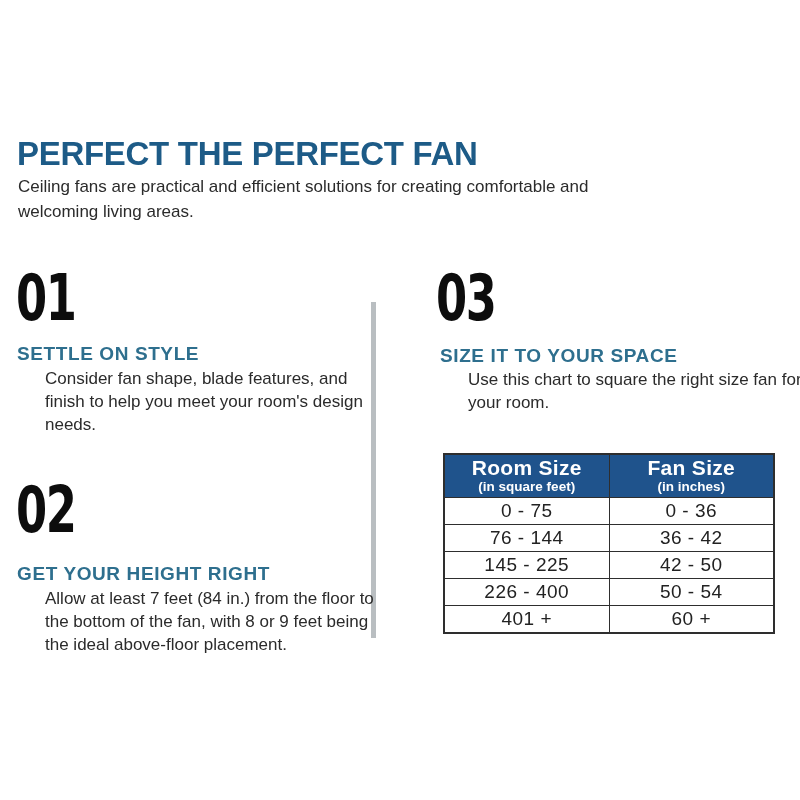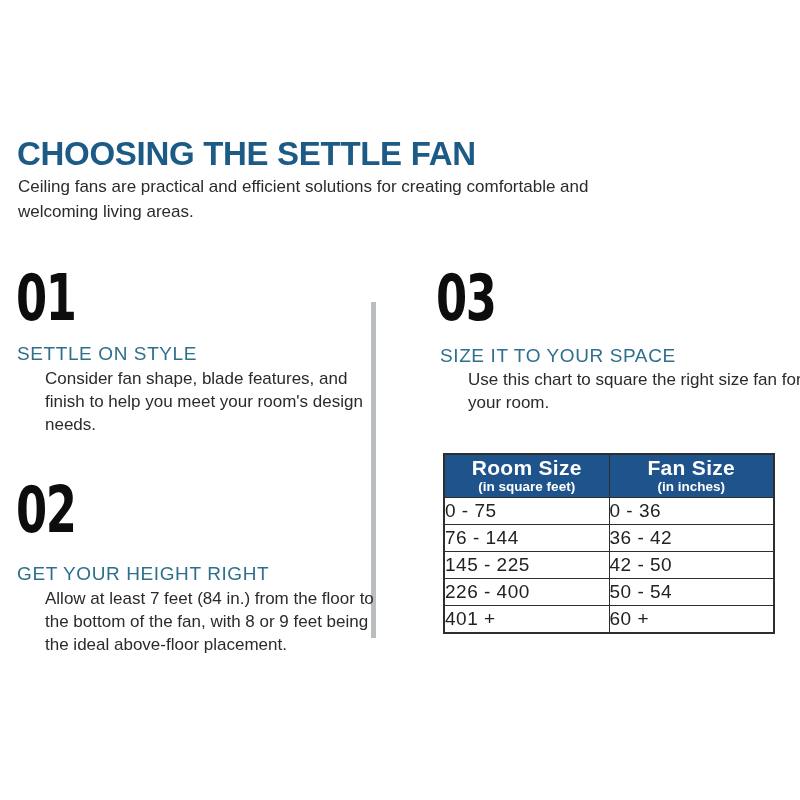--- a/index.html
+++ b/index.html
@@ -23,21 +23,21 @@
     font-size:64px; font-weight:800; line-height:1;
     color:#0d0d0d; letter-spacing:-2px;
     transform:scaleX(0.70); transform-origin:left top;
     white-space:nowrap;
   }
   .num-1 { left:16px;  top:266px; }
   .num-2 { left:16px;  top:478px; }
   .num-3 { left:436px; top:266px; }
   .step-heading {
     position:absolute;
-    font-size:19px; font-weight:normal; letter-spacing:0.6px;
+    font-size:19px; font-weight:bold; letter-spacing:0.6px;
     color:#2e6f8e; white-space:nowrap;
   }
   .head-1 { left:17px;  top:343px; }
   .head-2 { left:17px;  top:563px; }
   .head-3 { left:440px; top:345px; }
   .step-body {
     position:absolute;
     font-size:17px; line-height:23px; color:#2b2b2b;margin-left:28px;
   }
   .body-1 { left:17px;  top:367px; width:330px; }
@@ -54,30 +54,30 @@
   }
   table.size-table th {
     background:#1f538c; color:#ffffff;
     height:32px; border:1.5px solid #2e2e2e;
     text-align:center; vertical-align:middle; padding:1px 0 3px;
   }
   .th-main { display:block; font-size:21px; font-weight:bold; letter-spacing:0.3px; line-height:23px; }
   .th-sub  { display:block; font-size:13.5px; font-weight:bold; line-height:15px; }
   table.size-table td {
     height:27px; border:1.5px solid #2e2e2e;
-    vertical-align:middle;
+    text-align:center; vertical-align:middle;
     font-size:19px; color:#222222; letter-spacing:0.5px;
   }
 </style>
 </head>
 <body>
 
 <div class="canvas">
 
-  <h1 class="page-title">CHOOSING THE SETTLE FAN</h1>
+  <h1 class="page-title">PERFECT THE PERFECT FAN</h1>
   <p class="page-subtitle">Ceiling fans are practical and efficient solutions for creating comfortable and welcoming living areas.</p>
 
   <div class="divider"></div>
 
   <div class="step-number num-1">01</div>
   <h2 class="step-heading head-1">SETTLE ON STYLE</h2>
   <p class="step-body body-1">Consider fan shape, blade features, and finish to help you meet your room's design needs.</p>
 
   <div class="step-number num-2">02</div>
   <h2 class="step-heading head-2">GET YOUR HEIGHT RIGHT</h2>

